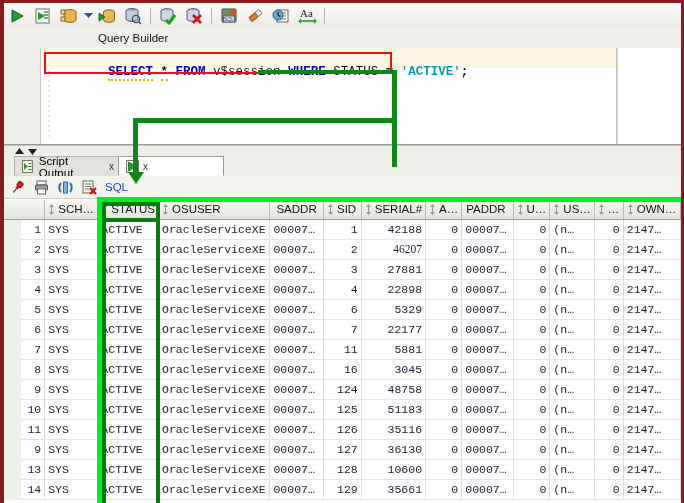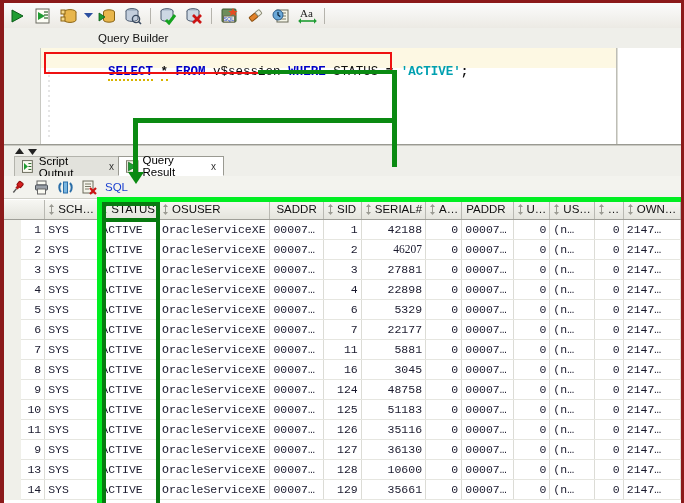--- a/index.html
+++ b/index.html
@@ -351,21 +351,20 @@
         <line x1="6.5" y1="9.5" x2="9.5" y2="9.5" stroke="#2a6a2a" stroke-width="1"></line>
       </svg>
       <span>Script Output</span>
       <span class="x">x</span>
     </div>
     <div class="rtab active" style="left:114px; width:106px;">
       <svg width="13" height="13" viewBox="0 0 13 13">
         <rect x="0.5" y="0.5" width="12" height="12" fill="#f2f2e8" stroke="#7a7a68"></rect>
         <polygon points="2.5,2 10.5,6.5 2.5,11" fill="#1f9c32" stroke="#0b5c18" stroke-width="0.7"></polygon>
       </svg>
-      <span>Query Result</span>
       <span class="x">x</span>
     </div>
   </div>
 
   <div class="res-toolbar">
     <div class="rt-btn" title="Pin">
       <svg width="15" height="15" viewBox="0 0 15 15">
         <g transform="rotate(40 7.5 7.5)">
           <rect x="5" y="1" width="5" height="5" rx="1" fill="#d81f1f" stroke="#8a0d0d"></rect>
           <rect x="6" y="6" width="3" height="3" fill="#b81818"></rect>

